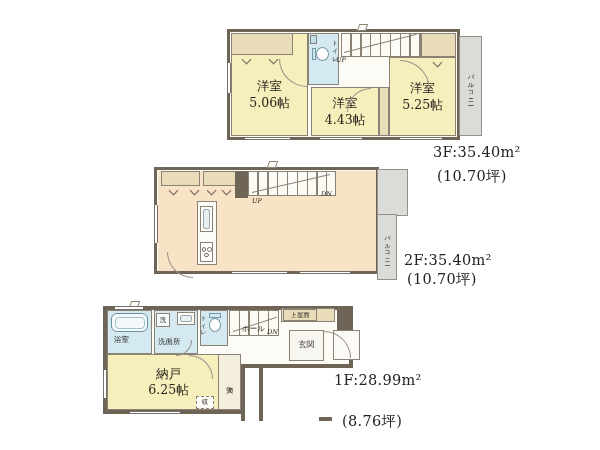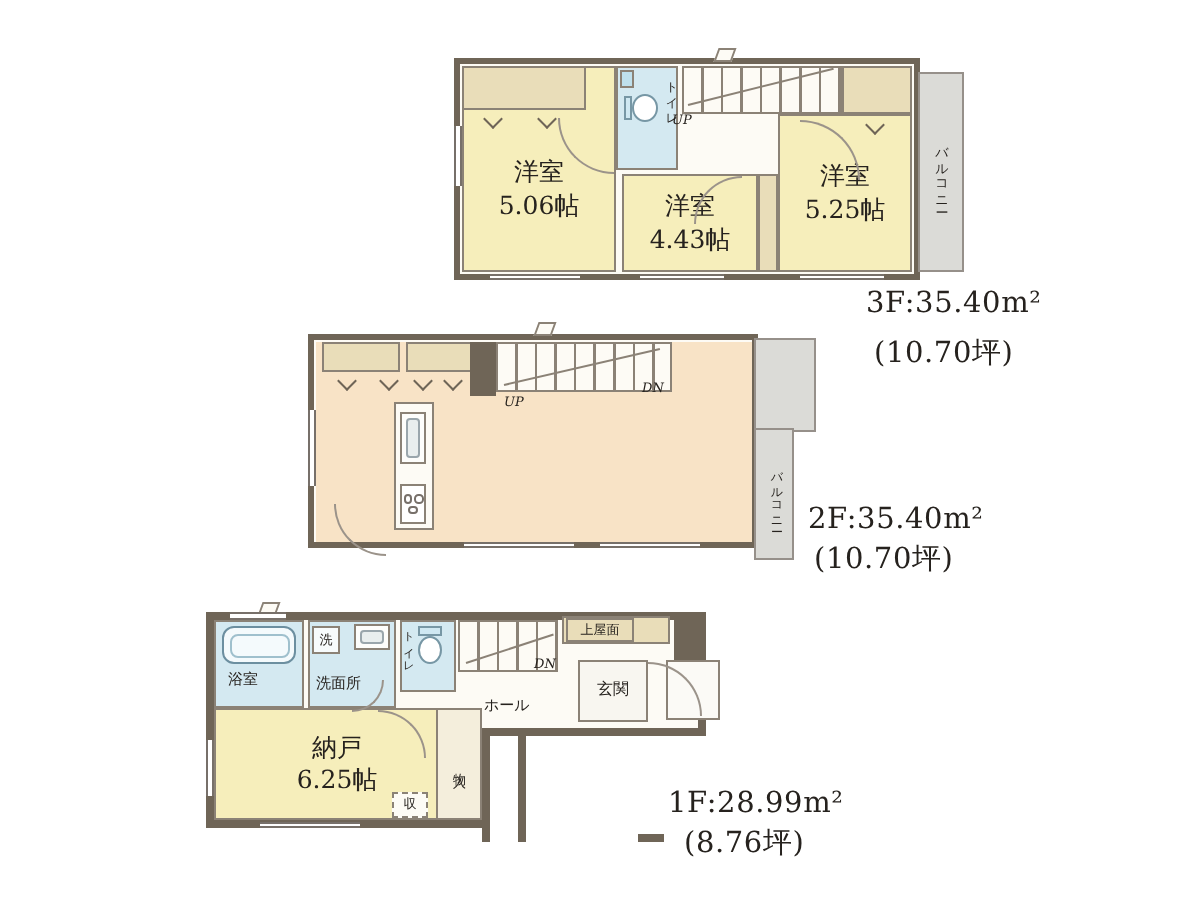--- a/index.html
+++ b/index.html
@@ -215,36 +215,36 @@
     <div class="closet" style="left:281px;top:308px;width:54px;height:14px"></div>
     <div class="abs" style="left:283px;top:309px;width:34px;height:12px;border:0.9px solid var(--part);display:flex;align-items:center;justify-content:center">
       <span style="font-size:6.5px">上屋面</span>
     </div>
     <div class="wallseg" style="left:337px;top:308px;width:13px;height:22px"></div>
     <div class="abs" style="left:333px;top:330px;width:27px;height:30px;border:1.3px solid var(--part);background:#fbfaf6"></div>
     <div class="room" style="left:289px;top:330px;width:35px;height:31px;background:#f8f6f0;border-width:1.2px">
       <span style="font-size:8px">玄関</span>
     </div>
     <div class="arc tr" style="left:324px;top:331px;width:27px;height:27px"></div>
-    <span class="small-label" style="left:242px;top:348px">ホール</span>
+    <span class="small-label" style="left:242px;top:324px">ホール</span>
 
     <div class="room yellow" style="left:107px;top:354px;width:123px;height:56px">
       <span class="rname">納戸</span>
       <span class="rsize">6.25帖</span>
     </div>
     <div class="room" style="left:218px;top:354px;width:23px;height:56px;background:#f4eedc;border-width:1.4px">
       <span class="vtext" style="font-size:6.5px">物入</span>
     </div>
     <div class="dashbox" style="left:196px;top:396px;width:18px;height:13px">
       <span>収</span>
     </div>
     <div class="arc tr" style="left:189px;top:355px;width:24px;height:24px"></div>
     <div class="arc br" style="left:176px;top:340px;width:16px;height:16px"></div>
 
     <div class="window" style="left:115px;top:306px;width:28px"></div>
     <div class="vwindow" style="left:103px;top:370px;height:28px"></div>
     <div class="window" style="left:130px;top:410.5px;width:50px"></div>
 
-    <div class="area-label" style="left:334px;top:394px">1F:28.99m²</div>
+    <div class="area-label" style="left:334px;top:372px">1F:28.99m²</div>
     <div class="area-label" style="left:342px;top:412px">(8.76坪)</div>
   </div>
 
 </div>
 
 </body></html>

